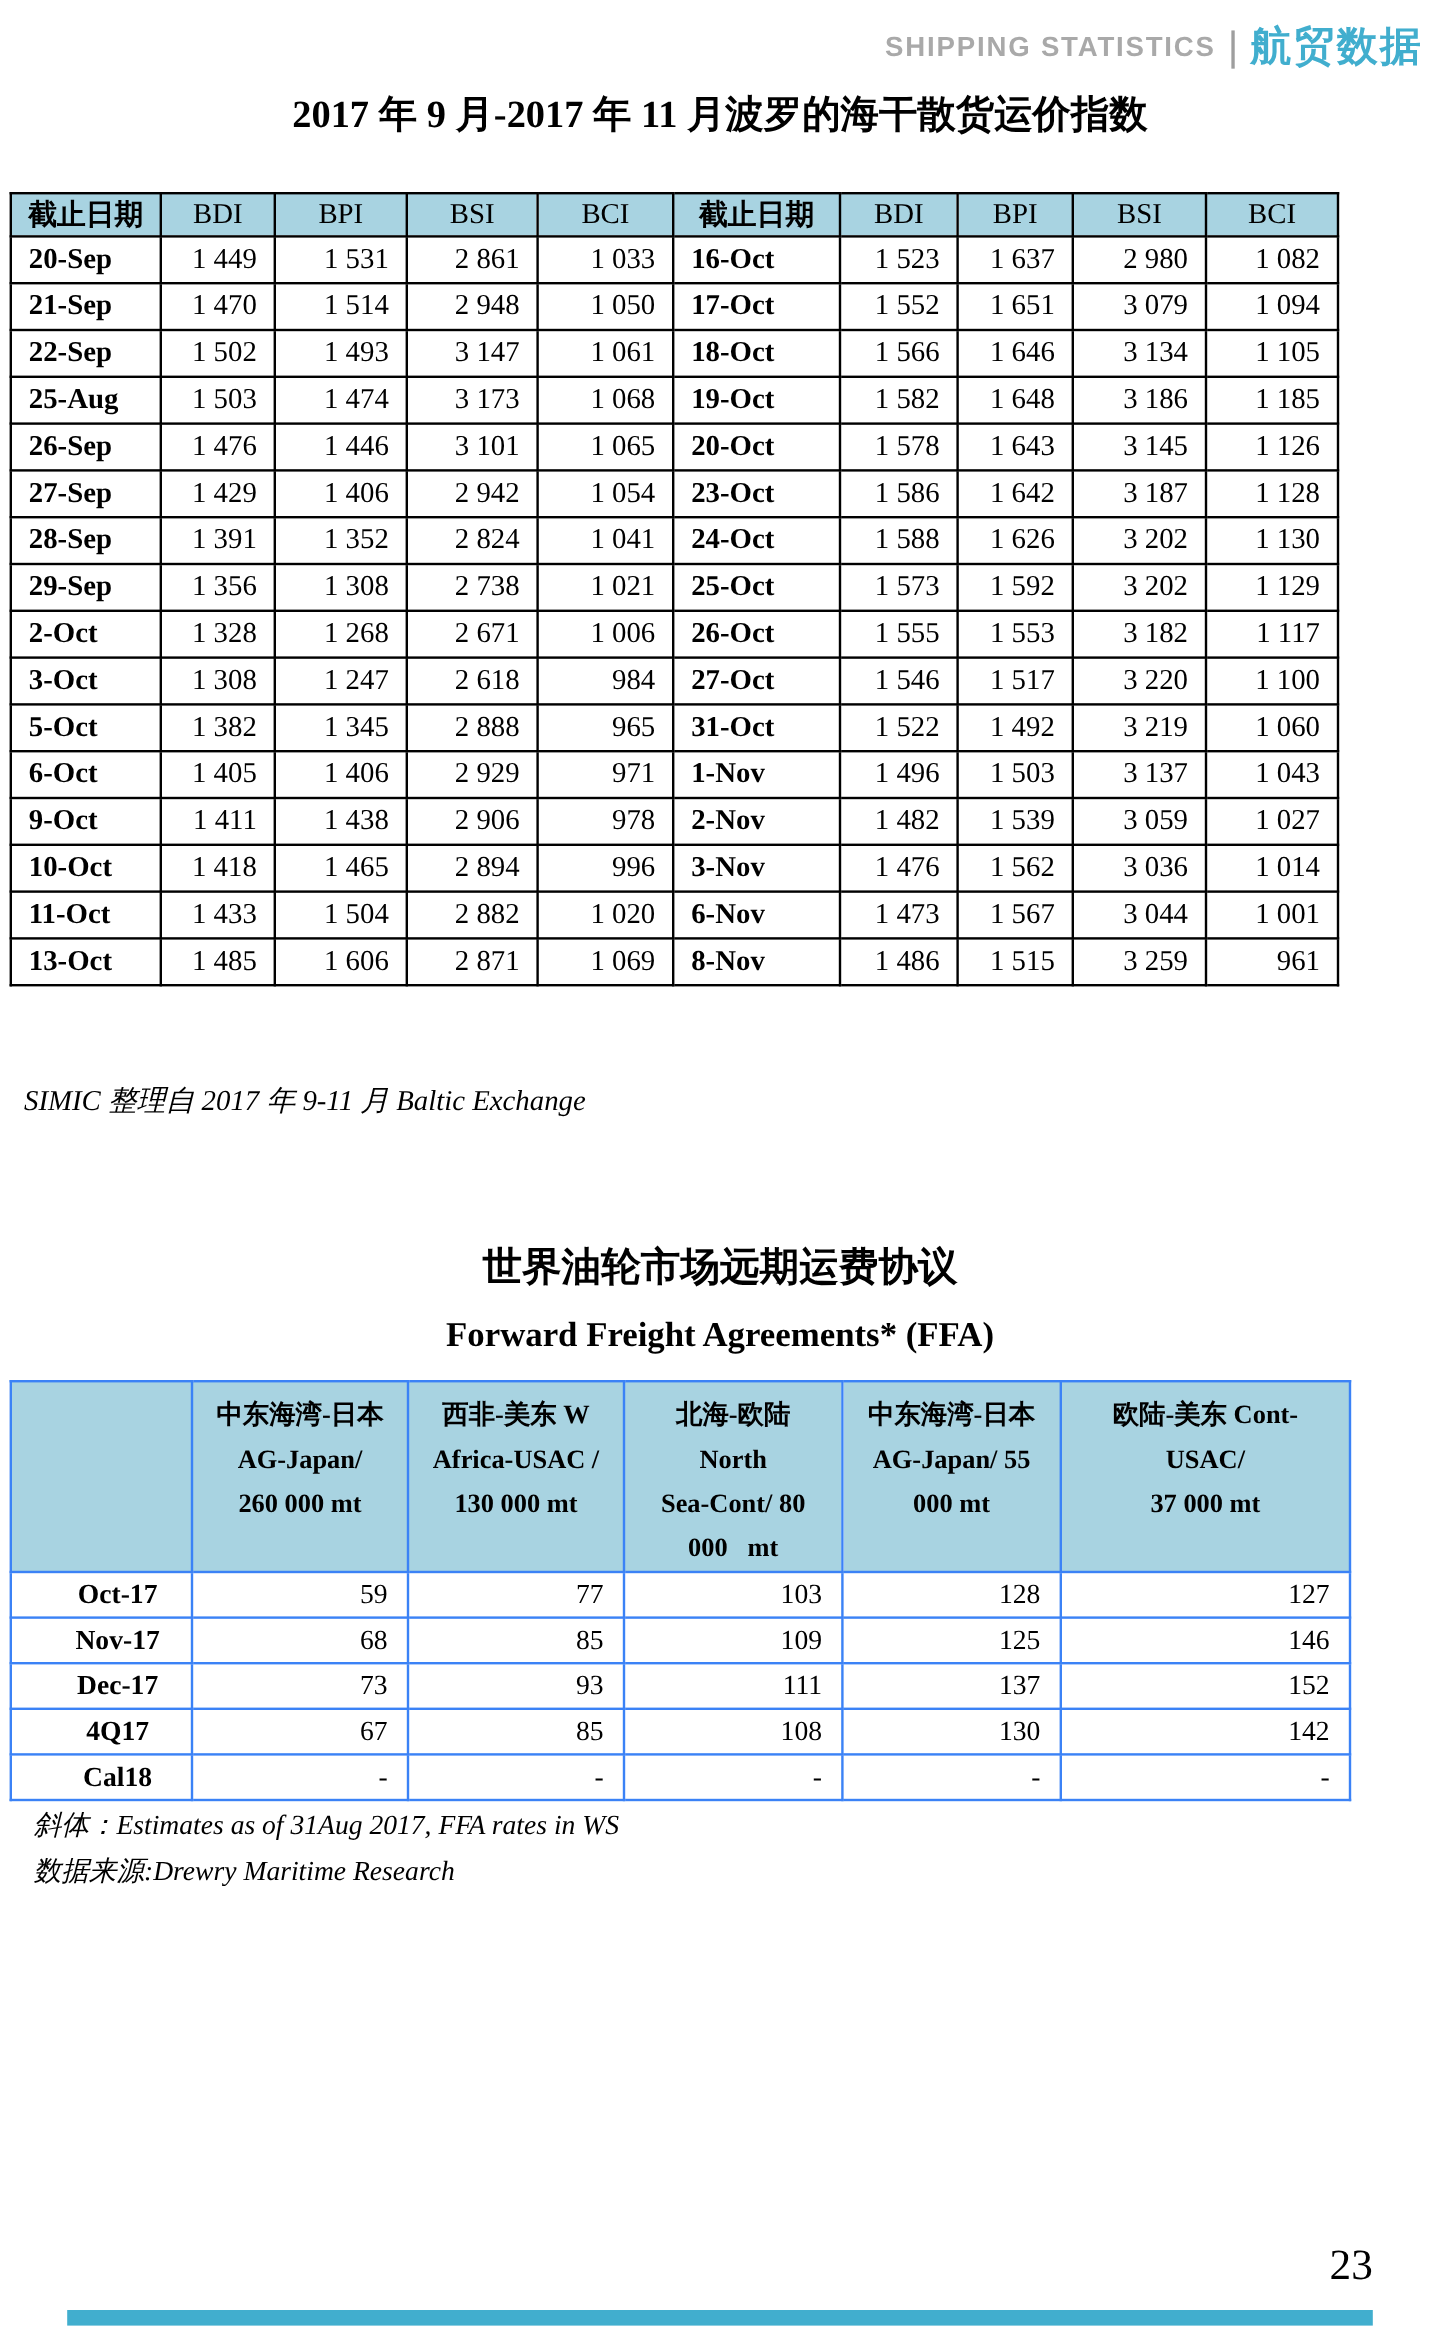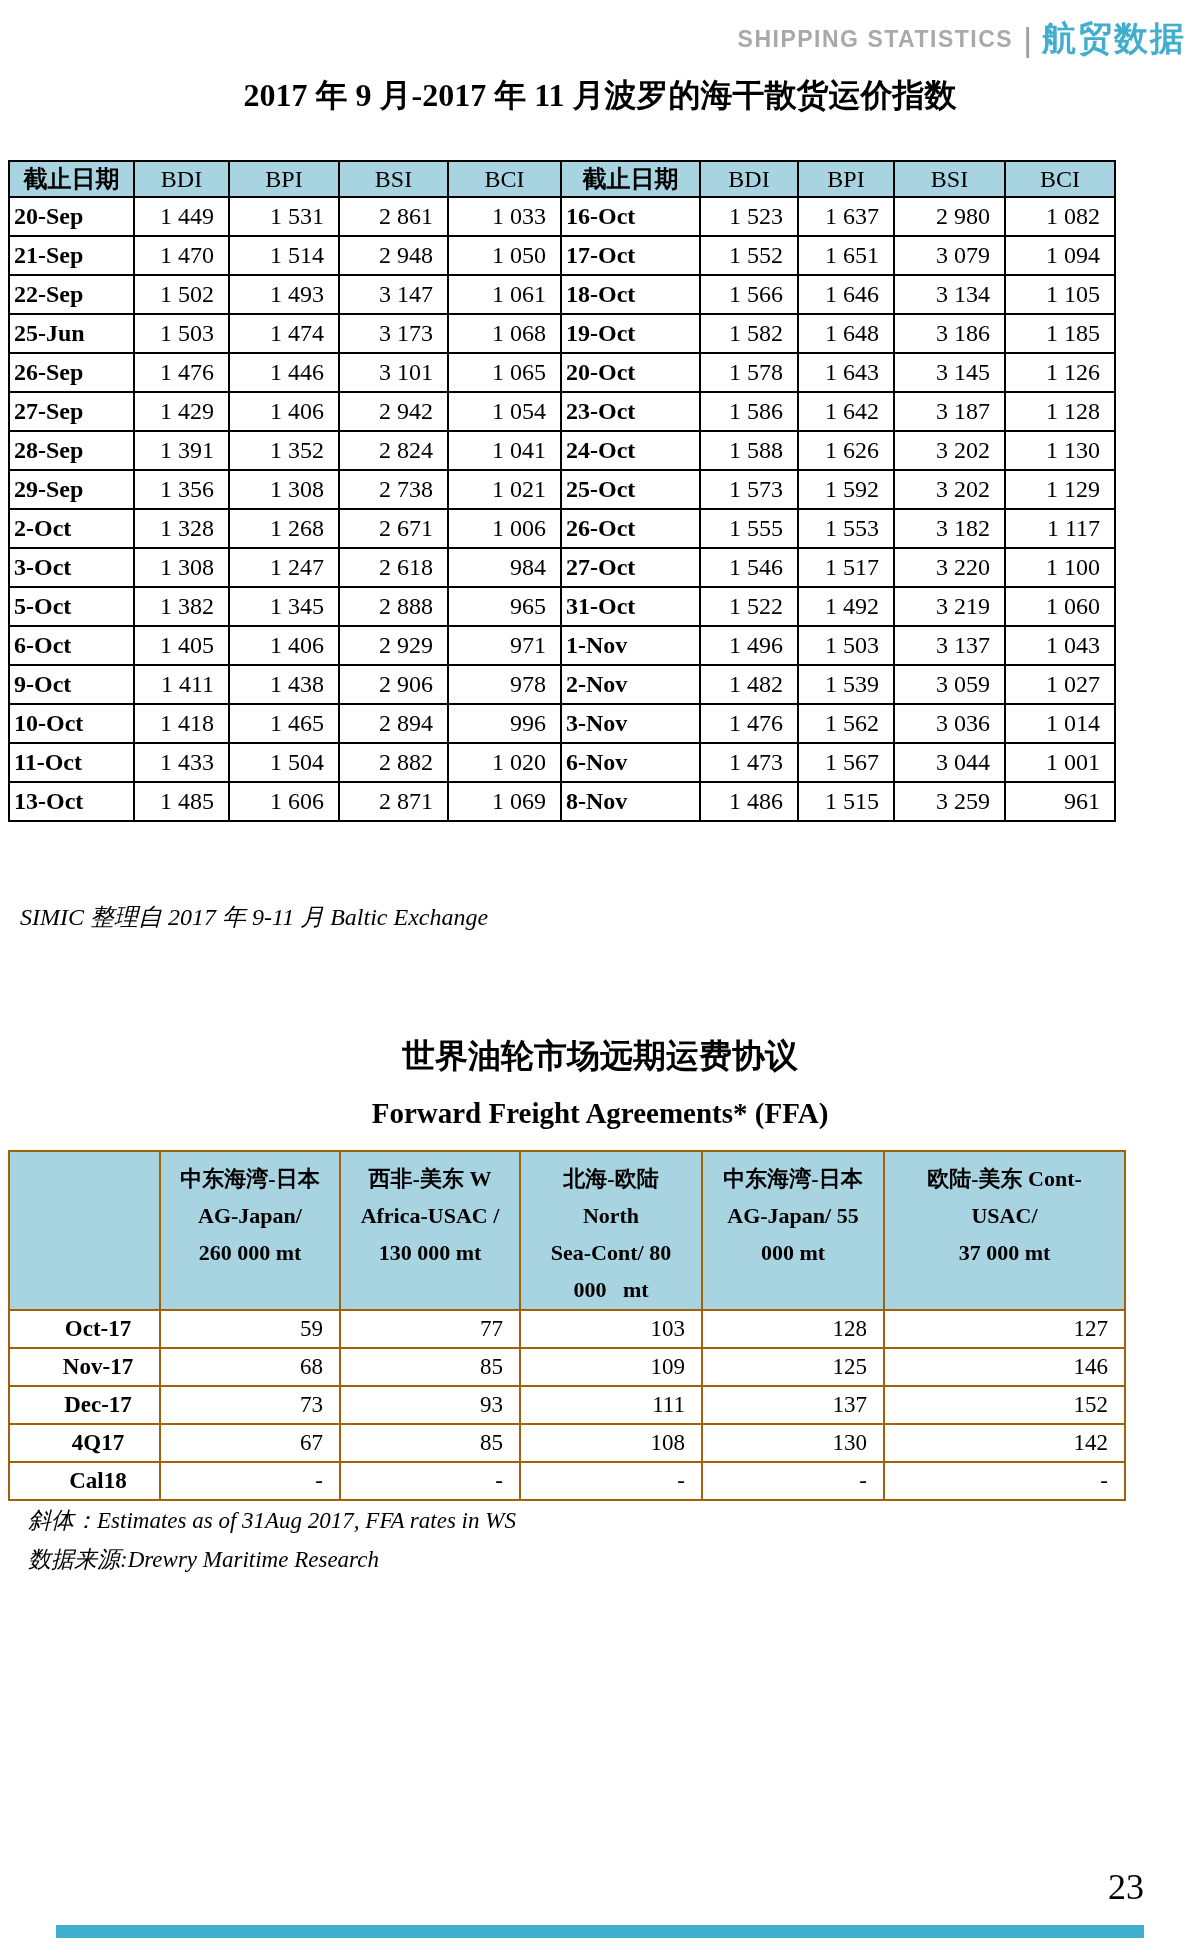--- a/index.html
+++ b/index.html
@@ -19,30 +19,30 @@
 
   .title1{position:absolute;top:74px;left:0;width:100%;text-align:center;
     font-size:32px;font-weight:700;margin:0;}
 
   table{border-collapse:collapse;table-layout:fixed;}
   .bdi-table{position:absolute;left:8px;top:160px;width:1107px;}
   .bdi-table th,.bdi-table td{border:2px solid #000;overflow:hidden;white-space:nowrap;}
   .bdi-table th{background:var(--thbg);height:29px;font-size:24px;font-weight:400;text-align:center;margin-top:16px;}
   .bdi-table th.date-head{font-weight:700;}
   .bdi-table td{height:35px;font-size:24px;}
-  .bdi-table td.date-cell{font-weight:700;text-align:left;padding-left:4px;}
+  .bdi-table td.date-cell{font-weight:700;text-align:left;padding-left:14px;}
   .bdi-table td.num-cell{text-align:right;padding-right:14px;}
 
   .source-note{position:absolute;left:20px;top:901px;font-style:italic;font-size:24px;}
 
   .title2{position:absolute;top:1034px;left:0;width:100%;text-align:center;font-size:33px;font-weight:700;margin:0;}
   .title3{position:absolute;top:1097px;left:0;width:100%;text-align:center;font-size:29px;font-weight:700;margin:0;}
 
   .ffa-table{position:absolute;left:8px;top:1150px;width:1116px;}
-  .ffa-table th,.ffa-table td{border:2px solid #a16207;overflow:hidden;}
+  .ffa-table th,.ffa-table td{border:2px solid #3b82f6;overflow:hidden;}
   .ffa-table th{background:var(--thbg);height:141px;vertical-align:top;padding-top:8px;
     font-size:22px;font-weight:700;line-height:37px;text-align:center;white-space:nowrap;}
   .ffa-table td{height:34px;font-size:23px;white-space:nowrap;}
   .ffa-table td.ffa-label{text-align:center;padding-left:28px;font-weight:bold;}
   .ffa-table td.ffa-num{text-align:right;padding-right:16px;}
 
   .note{position:absolute;left:28px;font-style:italic;font-size:23px;}
   .note1{top:1505px;}
   .note2{top:1544px;}
 
@@ -118,21 +118,21 @@
         <td class="num-cell">1 493</td>
         <td class="num-cell">3 147</td>
         <td class="num-cell">1 061</td>
         <td class="date-cell">18-Oct</td>
         <td class="num-cell">1 566</td>
         <td class="num-cell">1 646</td>
         <td class="num-cell">3 134</td>
         <td class="num-cell">1 105</td>
       </tr>
       <tr>
-        <td class="date-cell">25-Jun</td>
+        <td class="date-cell">25-Aug</td>
         <td class="num-cell">1 503</td>
         <td class="num-cell">1 474</td>
         <td class="num-cell">3 173</td>
         <td class="num-cell">1 068</td>
         <td class="date-cell">19-Oct</td>
         <td class="num-cell">1 582</td>
         <td class="num-cell">1 648</td>
         <td class="num-cell">3 186</td>
         <td class="num-cell">1 185</td>
       </tr>

